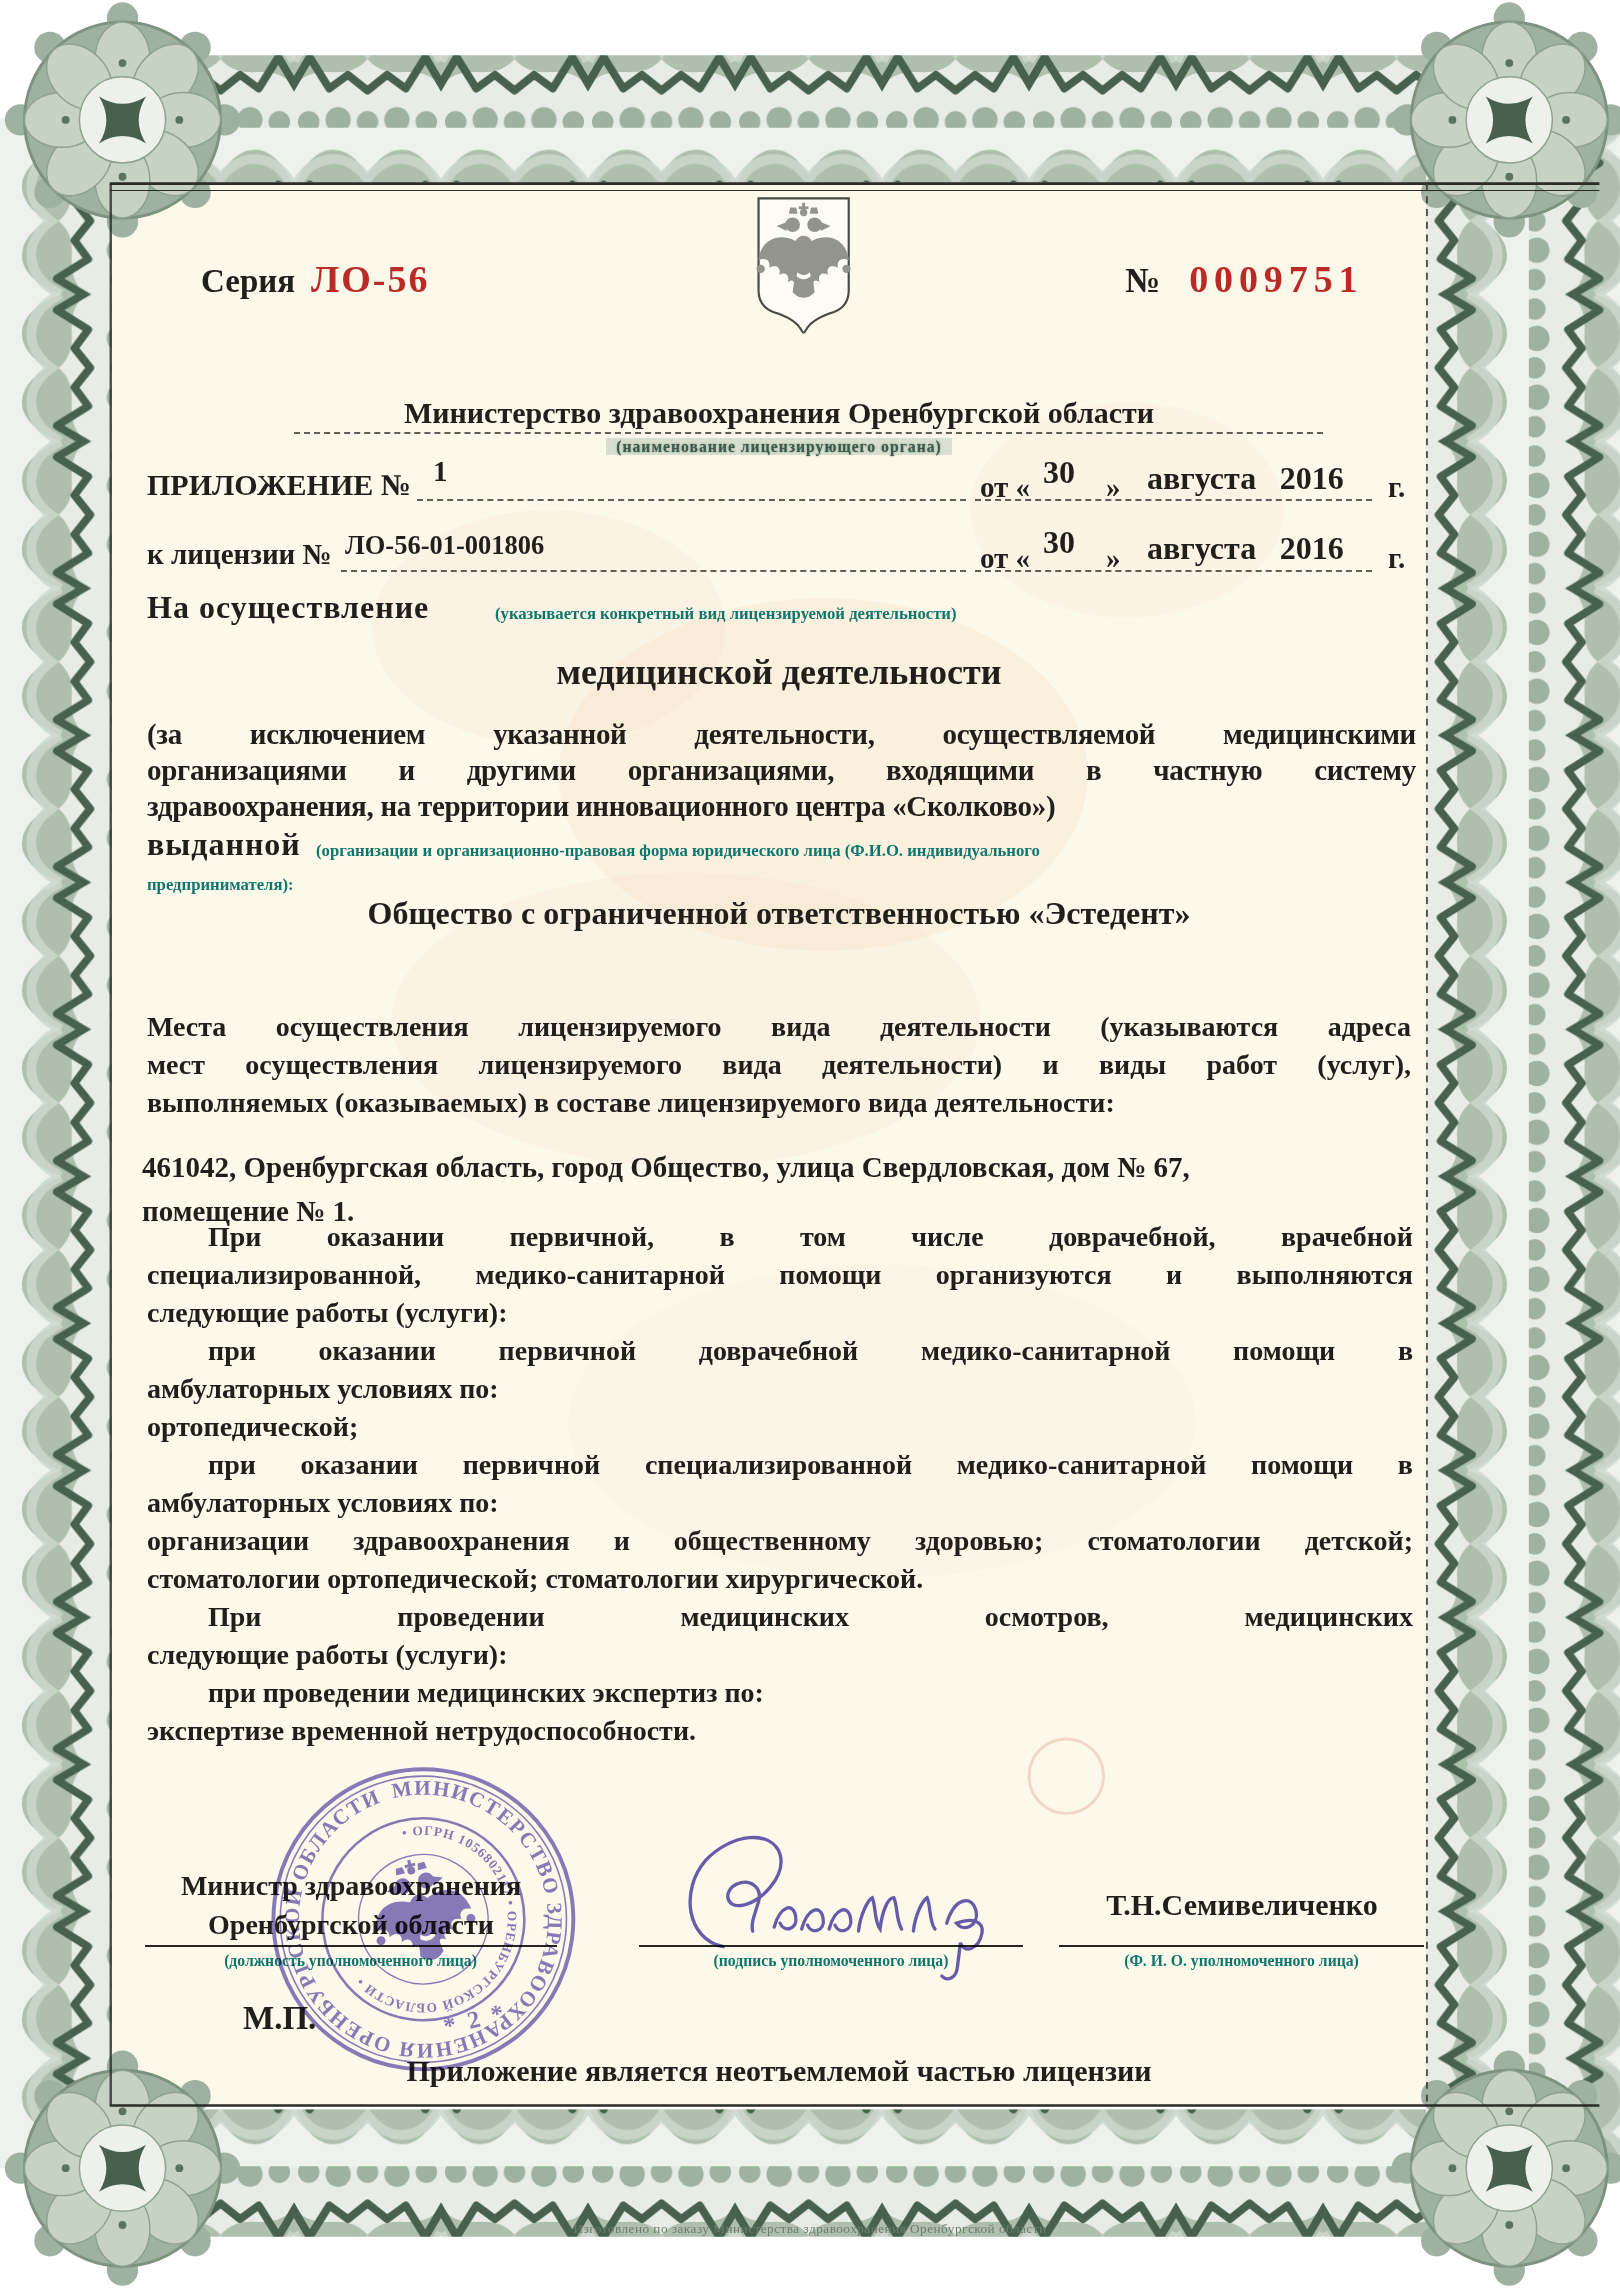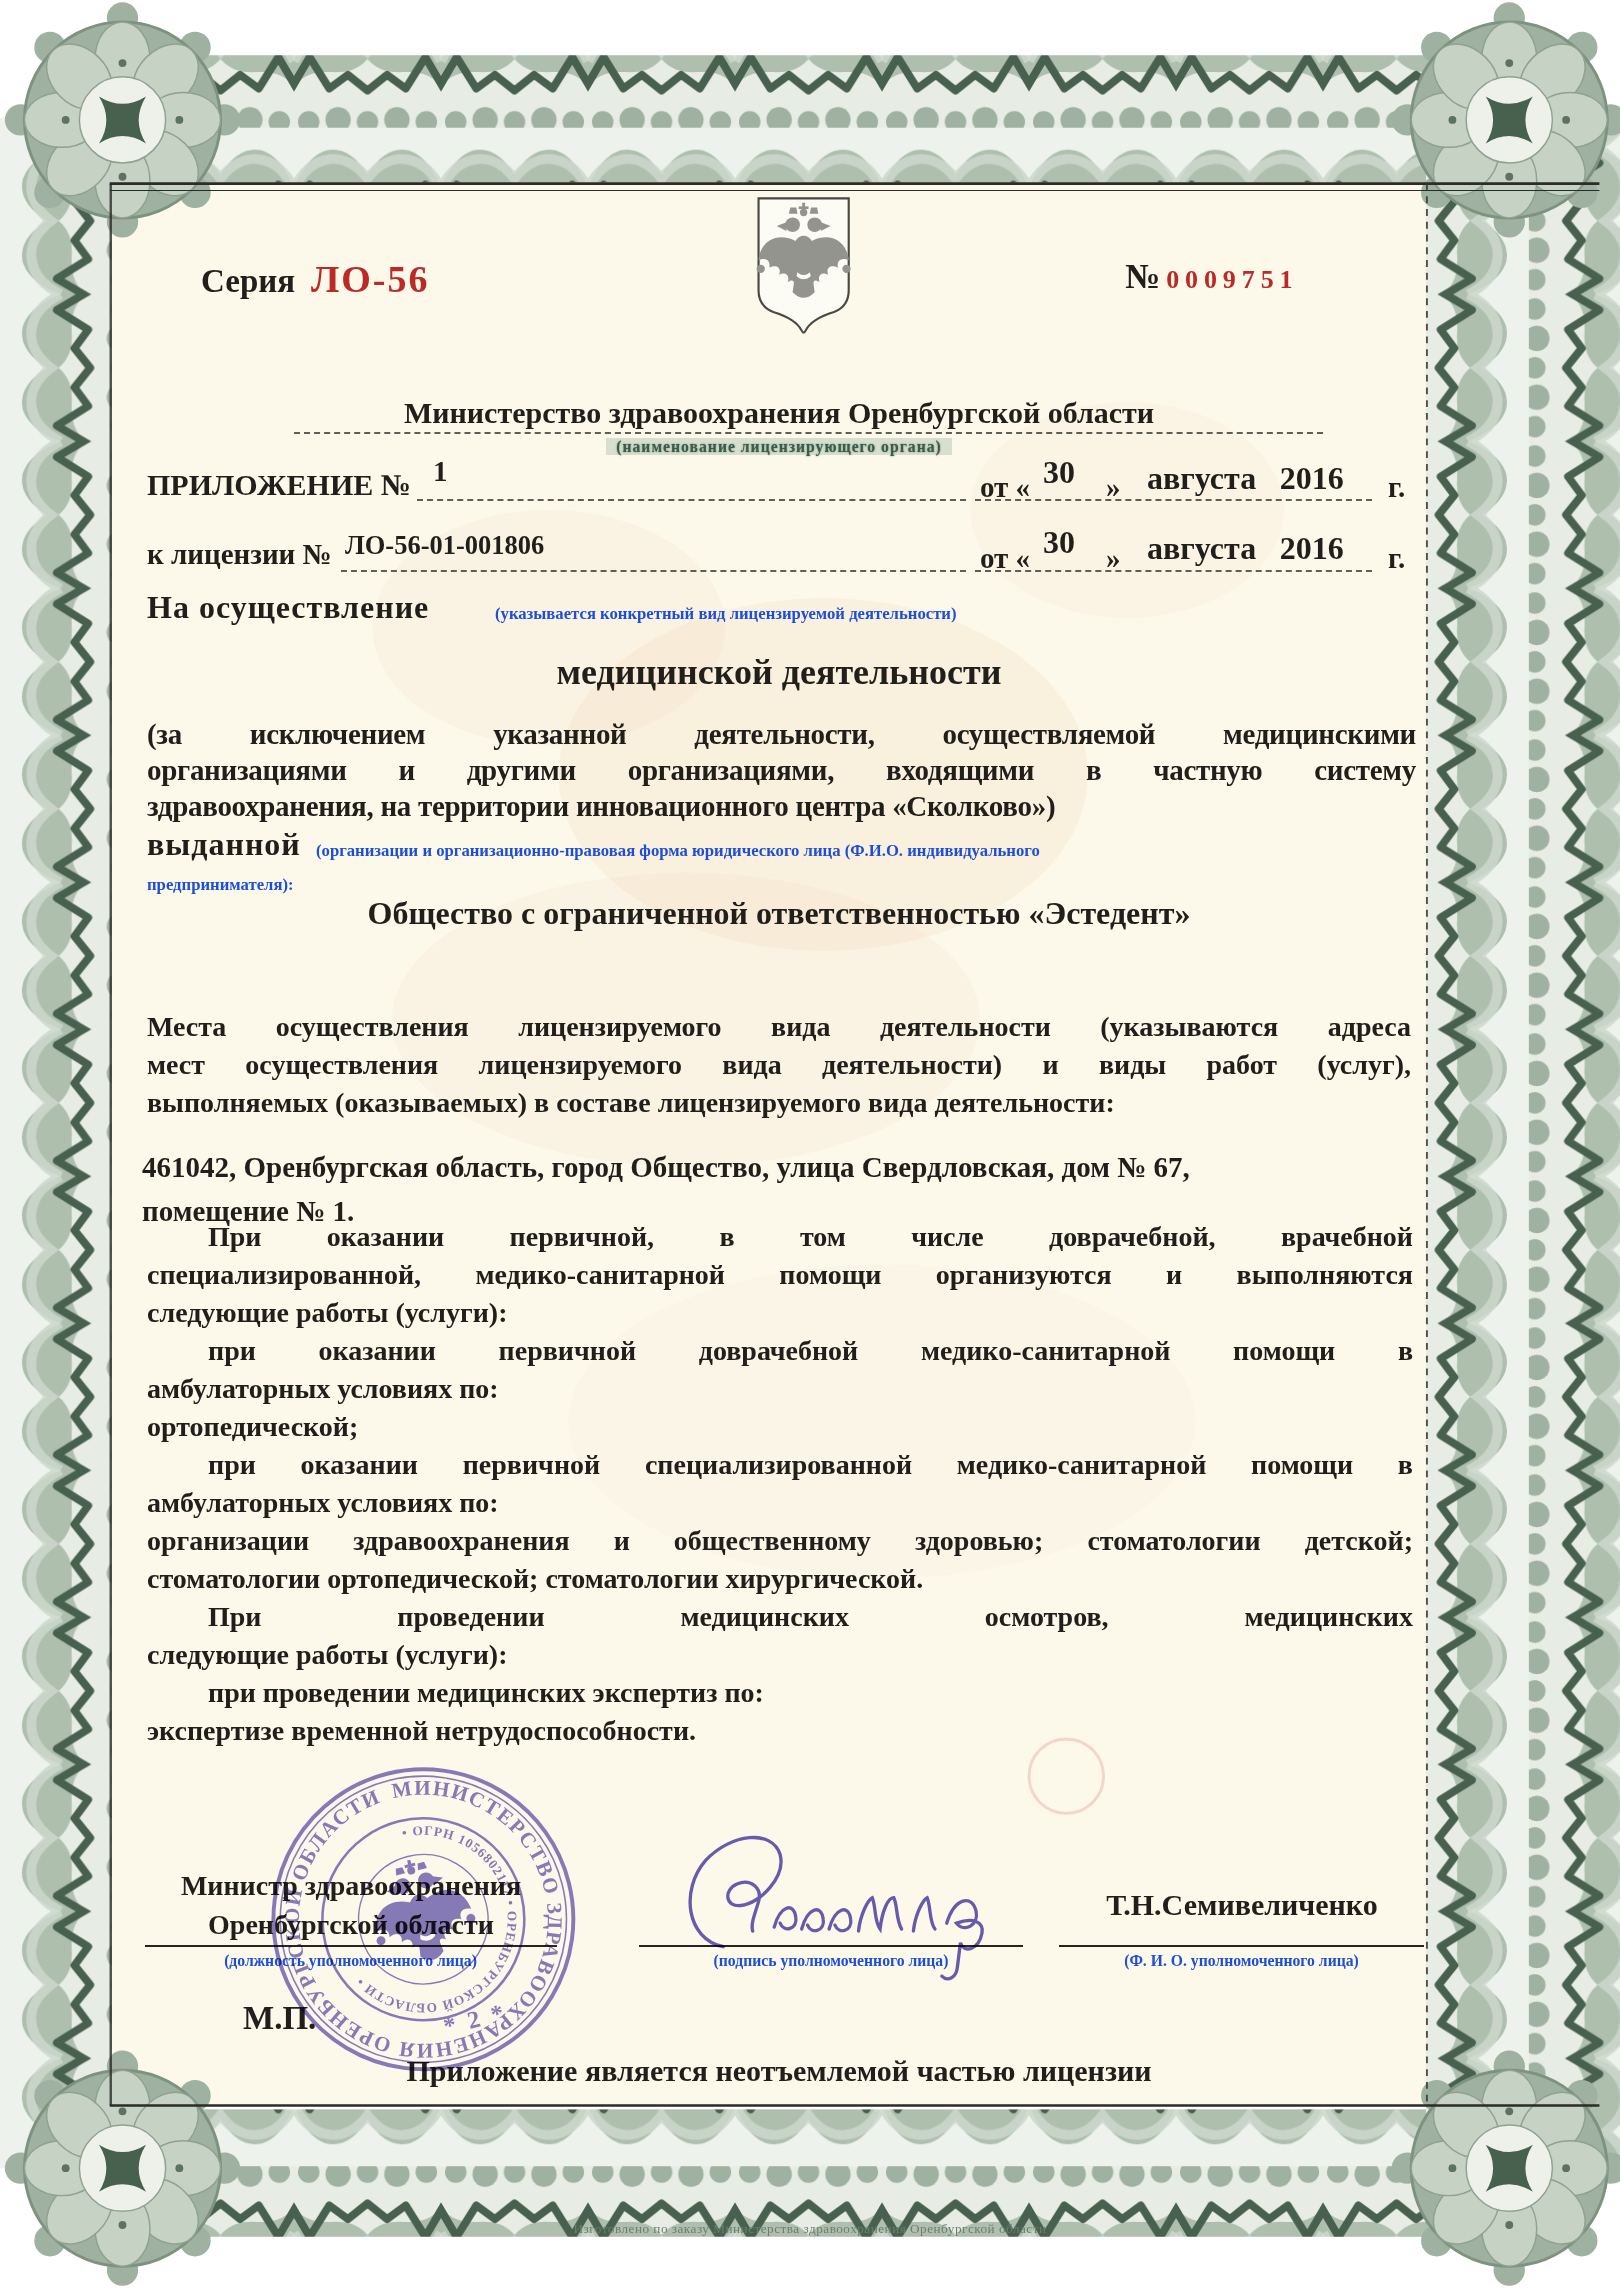--- a/index.html
+++ b/index.html
@@ -1,20 +1,20 @@
 <!DOCTYPE html>
 <html><head>
 <meta charset="utf-8">
 <style>
   html,body{margin:0;padding:0;background:#ffffff;}
   .page{position:relative;width:1620px;height:2292px;background:#ffffff;overflow:hidden;
         font-family:"Liberation Serif",serif;border-radius:11px;}
   .abs{position:absolute;}
   .t{font-family:"Liberation Serif",serif;color:#211f1c;font-weight:700;}
-  .cap{font-family:"Liberation Serif",serif;color:#1d4ed8;font-weight:700;}
+  .cap{font-family:"Liberation Serif",serif;color:#0f766e;font-weight:700;}
   .red{color:#bb2a26;}
   .center{text-align:center;}
   .dash{border-bottom:2.9px dashed rgba(55,55,50,.8);}
   .solidline{border-bottom:2.5px solid #26251f;}
   .tline{text-align:left;}
   .tline.fill{text-align:justify;text-align-last:justify;}
   .tline.ind{text-indent:61px;}
   .green-cap{color:#3e5a4a;background:rgba(140,170,150,.32);padding:0 9.8px;
              text-shadow:0 0 2px rgba(90,130,105,.9);letter-spacing:1px;}
   svg{display:block;}
@@ -127,21 +127,21 @@
       </g>
     </g>
   </svg>
 
   <div class="abs" style="left:201px;top:257px;z-index:2">
     <span class="t" style="font-size:33px">Серия</span>
     <span class="t red" style="font-size:38px;margin-left:11.8px;letter-spacing:2px">ЛО-56</span>
   </div>
   <div class="abs" style="left:1125px;top:257px;z-index:2">
     <span class="t" style="font-size:35px">№</span>
-    <span class="t red" style="font-size:26px;margin-left:2px;letter-spacing:5.9px">0009751</span>
+    <span class="t red" style="font-size:38px;margin-left:25px;letter-spacing:5.9px">0009751</span>
   </div>
 
   <div class="abs t center" style="left:147px;top:396px;width:1264px;font-size:30px;z-index:2">Министерство здравоохранения Оренбургской области</div>
   <div class="abs dash" style="left:294px;top:400px;width:1029px;height:32px;z-index:2"></div>
   <div class="abs center" style="left:147px;top:438px;width:1264px;z-index:2">
     <span class="cap green-cap" style="font-size:15.7px">(наименование лицензирующего органа)</span>
   </div>
 
   <div class="abs t" style="left:147px;top:468px;font-size:30px;z-index:2">ПРИЛОЖЕНИЕ №</div>
   <div class="abs t" style="left:433px;top:455px;font-size:29px;z-index:2">1</div>

